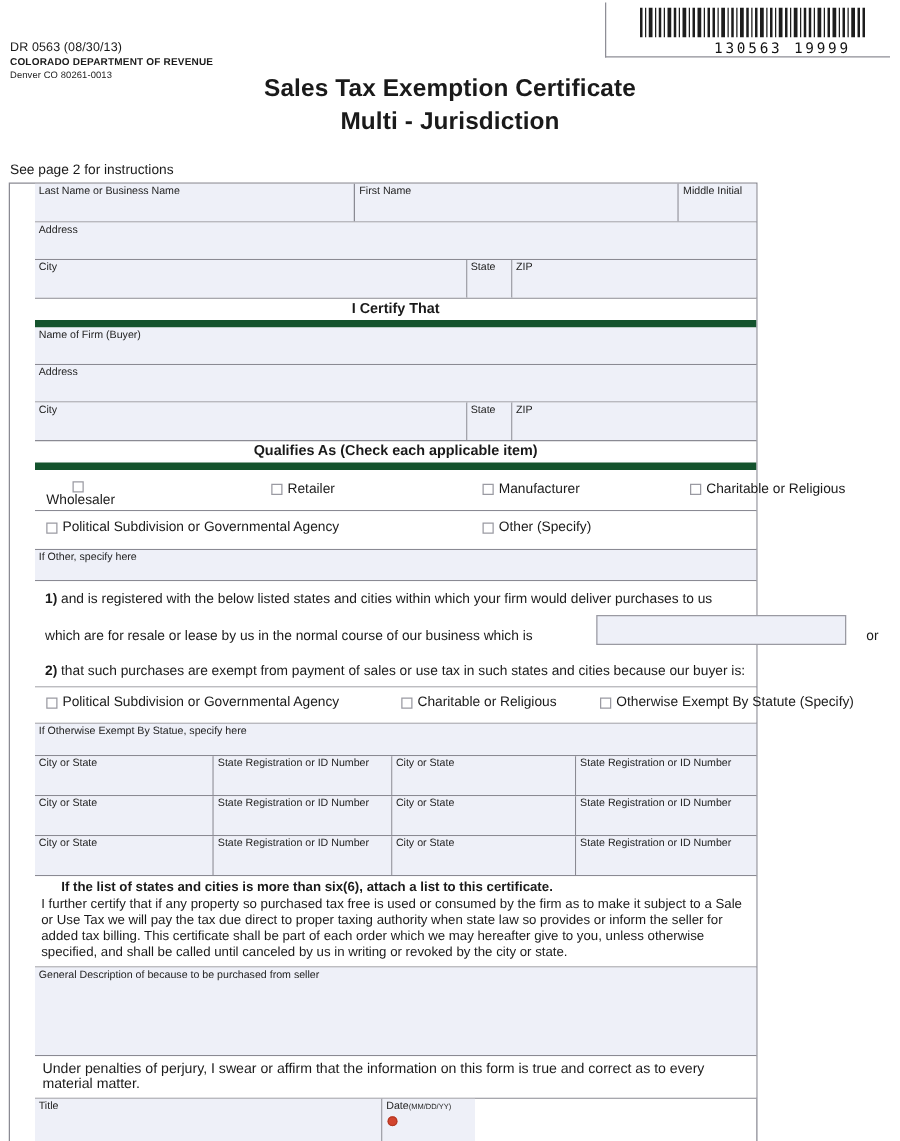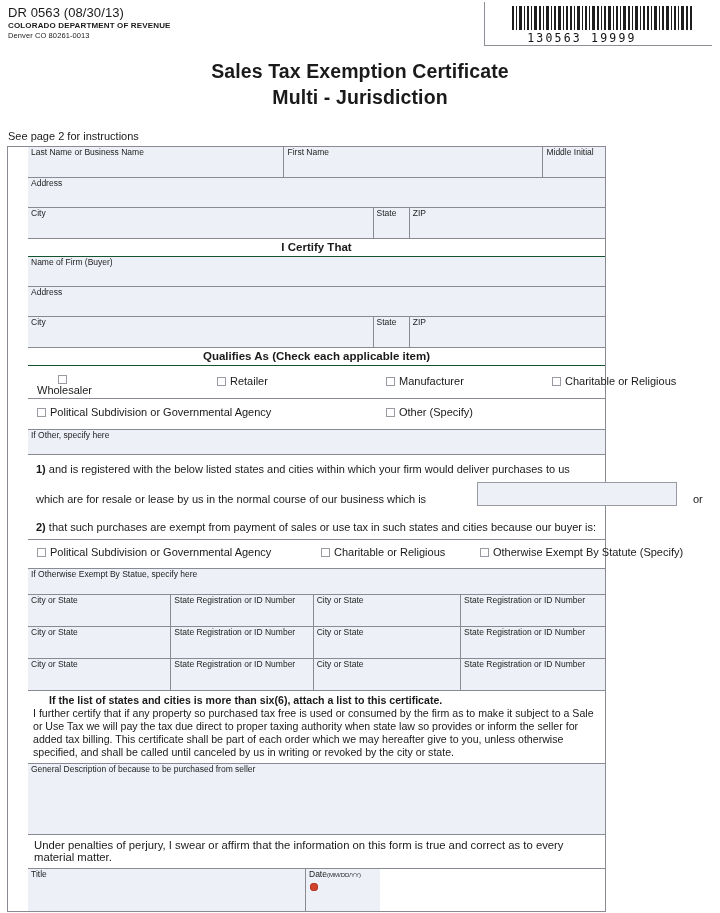--- a/index.html
+++ b/index.html
@@ -1,49 +1,49 @@
 <!DOCTYPE html>
 <html><head>
 <meta charset="utf-8">
 <style>
   html,body{margin:0;padding:0;background:#fff;}
   body{width:720px;height:913px;font-family:"Liberation Sans",sans-serif;color:#1a1a1a;-webkit-font-smoothing:none;}
   .page{position:relative;width:720px;height:913px;overflow:hidden;background:#fff;}
 
   
   .hdr{position:absolute;left:8px;top:5px;line-height:1.22;}
-  .hdr .l1{font-size:13px;letter-spacing:.1px;}
+  .hdr .l1{font-size:10px;letter-spacing:.1px;margin-top:28px;}
   .hdr .l2{font-size:8px;font-weight:bold;letter-spacing:.15px;}
   .hdr .l3{font-size:7.5px;letter-spacing:.1px;}
 
   .barcode-box{position:absolute;left:484px;top:2px;width:228px;height:44px;
       border:1px solid #8e8e96;border-top:none;border-right:none;box-sizing:border-box;}
   .barcode{position:absolute;left:512px;top:6px;width:180px;height:24px;display:block;}
-  .barcode-num{position:absolute;left:492px;top:31px;width:180px;font-size:11.5px;
+  .barcode-num{position:absolute;left:536px;top:31px;width:180px;font-size:11.5px;
       font-family:"DejaVu Sans Mono",monospace;letter-spacing:2.2px;text-align:center;color:#111;}
 
   .title{position:absolute;left:0;top:58px;width:720px;text-align:center;
       font-size:19.5px;font-weight:bold;line-height:1.35;letter-spacing:.1px;}
 
   .instr{position:absolute;left:8px;top:130px;font-size:11px;}
 
   
   .form{position:absolute;left:7px;top:146px;width:599px;
       border:1px solid #8a8a93;box-sizing:border-box;background:#fff;padding-left:20px;}
 
   .row{position:relative;display:flex;border-bottom:1px solid #8a8a93;box-sizing:border-box;}
   .row:last-child{border-bottom:none;}
   .cell{position:relative;box-sizing:border-box;border-right:1px solid #8a8a93;
       background:#eef0f8;padding:1px 0 0 3px;overflow:hidden;}
   .cell:last-child{border-right:none;}
   .cell .lab{font-size:8.5px;line-height:1.15;color:#232323;white-space:nowrap;}
   .cell.white{background:#fff;}
 
   .band{background:#fff;text-align:center;font-size:11.5px;font-weight:bold;
-      padding:2px 0 3px;border-bottom:1px solid #14532d;}
+      padding:2px 0 3px;border-bottom:6px solid #14532d;}
 
   
   .ckrow{position:relative;background:#fff;height:32px;}
   .ck{position:absolute;display:flex;align-items:center;font-size:11px;white-space:nowrap;}
   .box{width:9px;height:9px;border:1px solid #9a9aa2;background:#fff;
       display:inline-block;margin-right:4px;box-sizing:border-box;flex:0 0 auto;}
 
   
   .para{position:relative;background:#fff;height:84px;}
   .para .t1{position:absolute;left:8px;top:8px;font-size:11px;}

